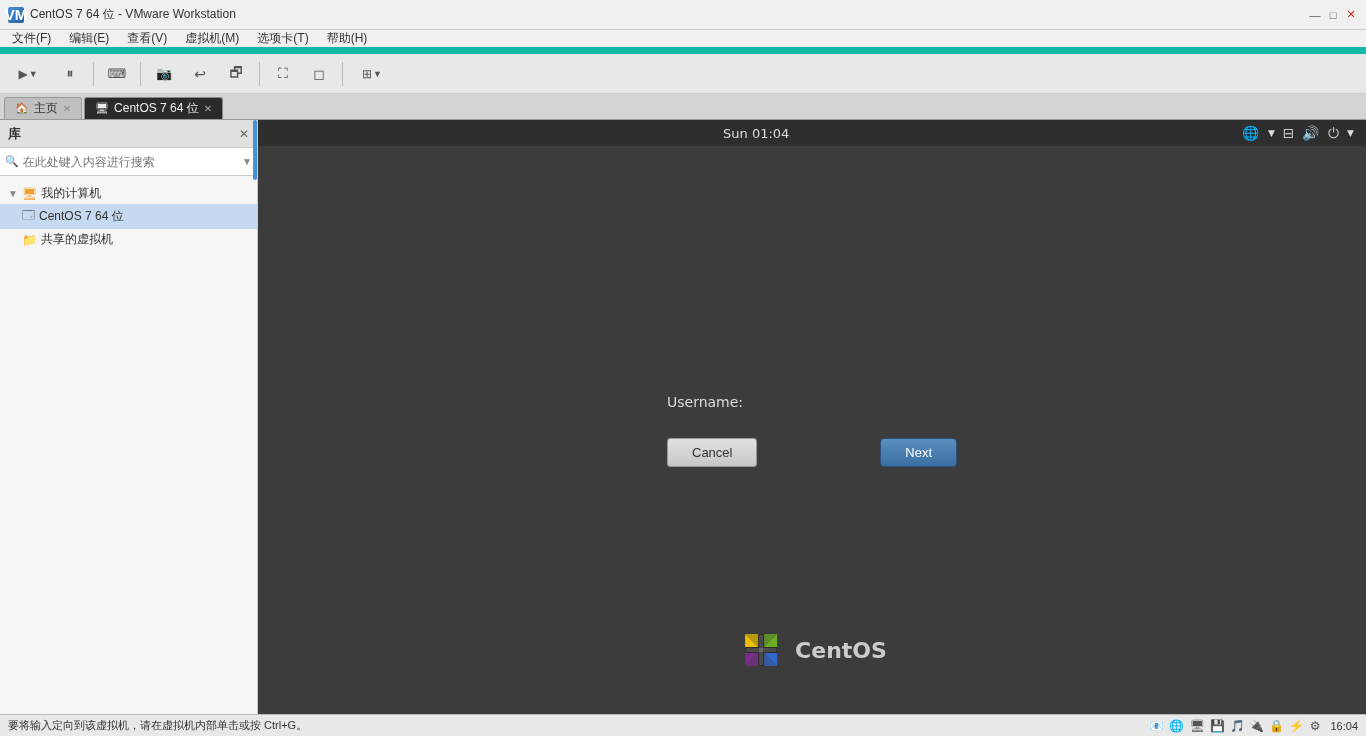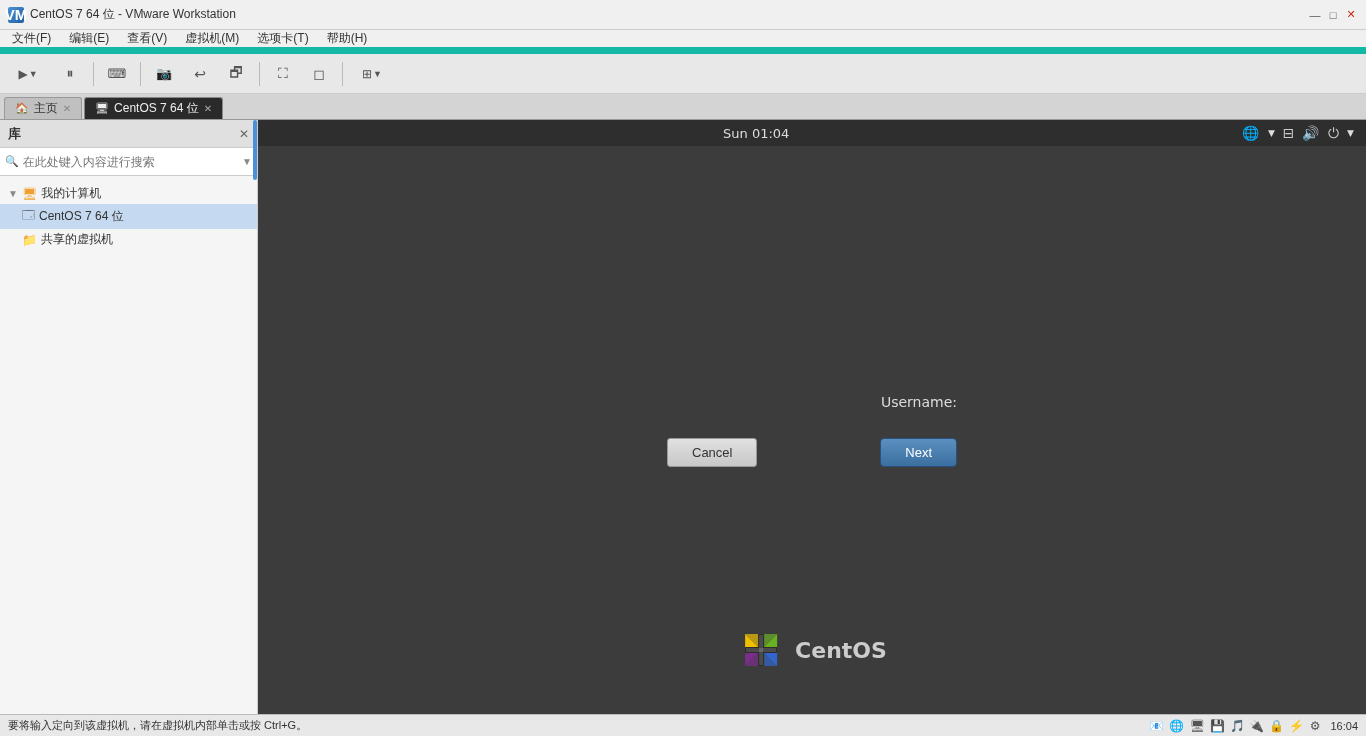--- a/index.html
+++ b/index.html
@@ -242,21 +242,21 @@
       display: flex;
       flex-direction: column;
       align-items: center;
       justify-content: center;
       position: relative;
     }
     .login-dialog {
       background: transparent;
       display: flex;
       flex-direction: column;
-      align-items: flex-end;
+      align-items: flex-start;
       gap: 18px;
     }
     .login-username-label {
       color: #ddd;
       font-size: 14px;
       font-family: 'DejaVu Sans', sans-serif;
       align-self: flex-start;
     }
     .login-input-wrapper {
       display: flex;

